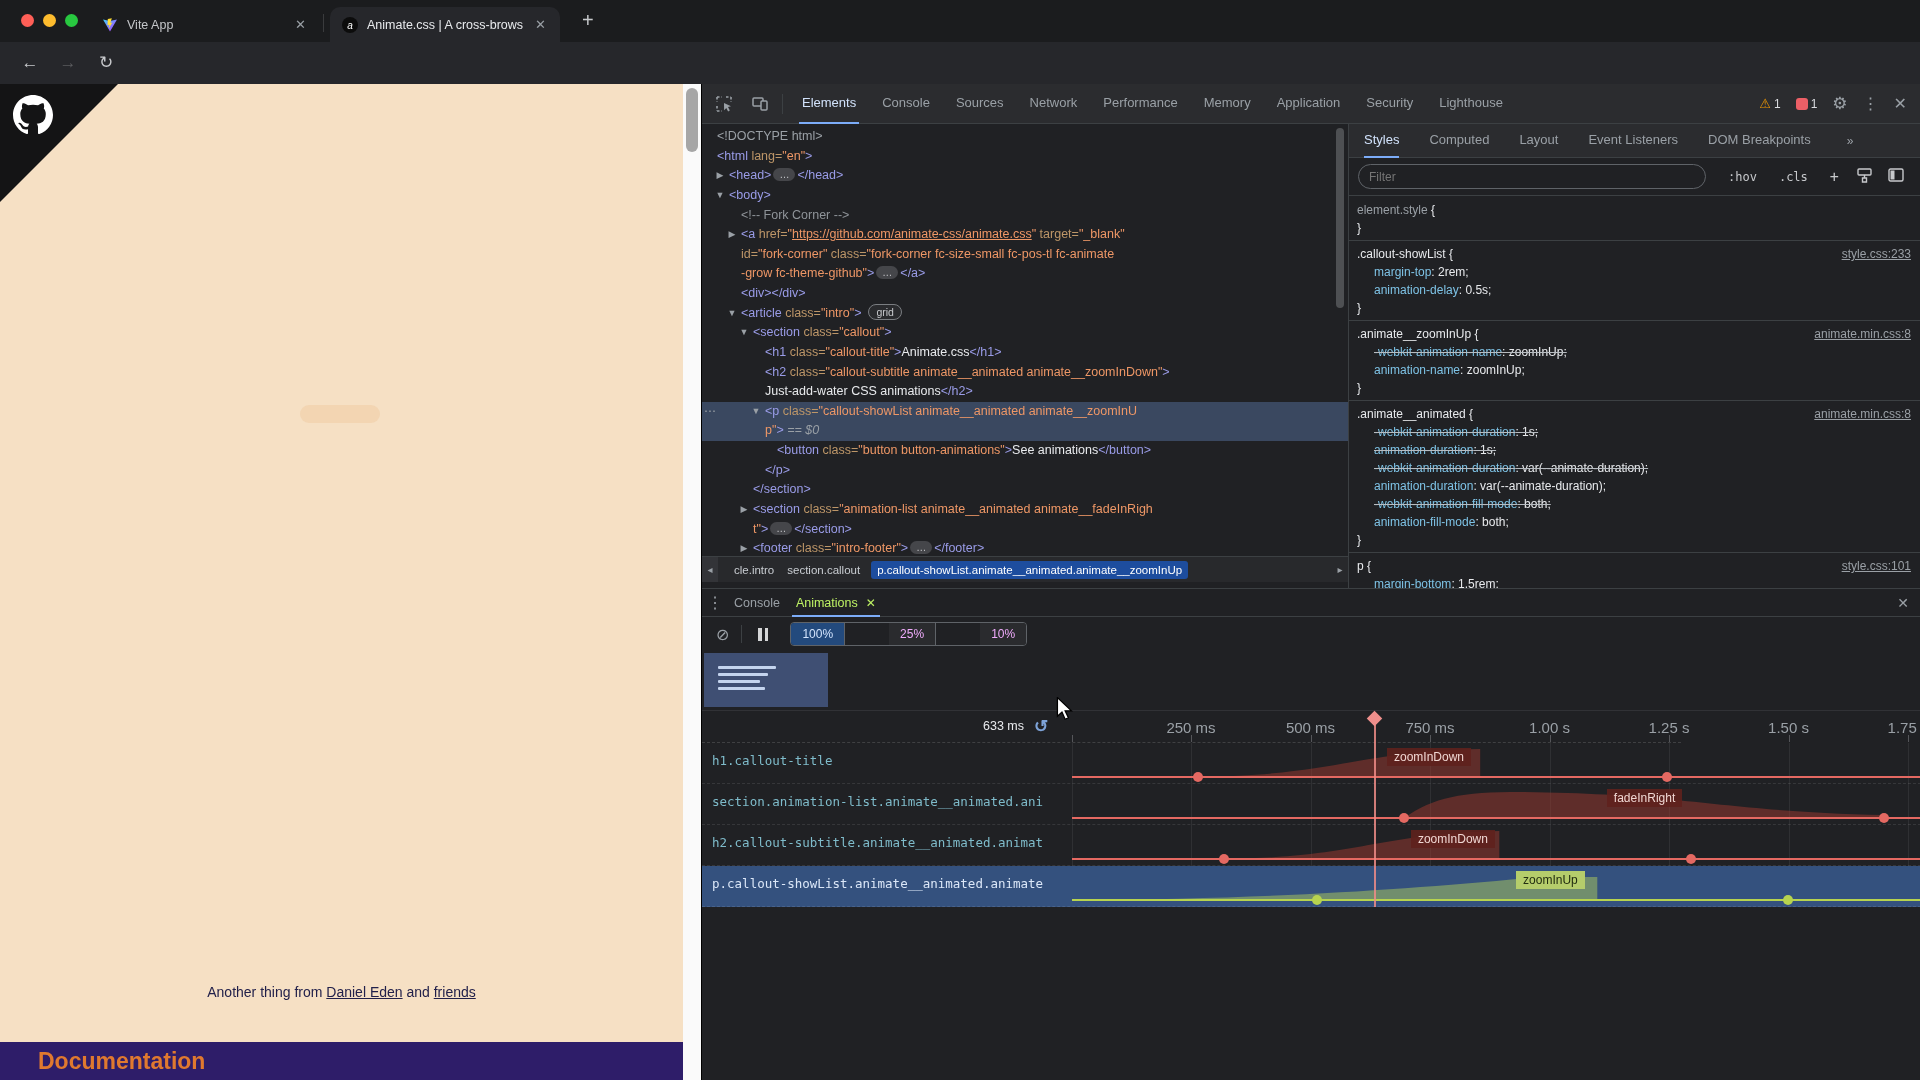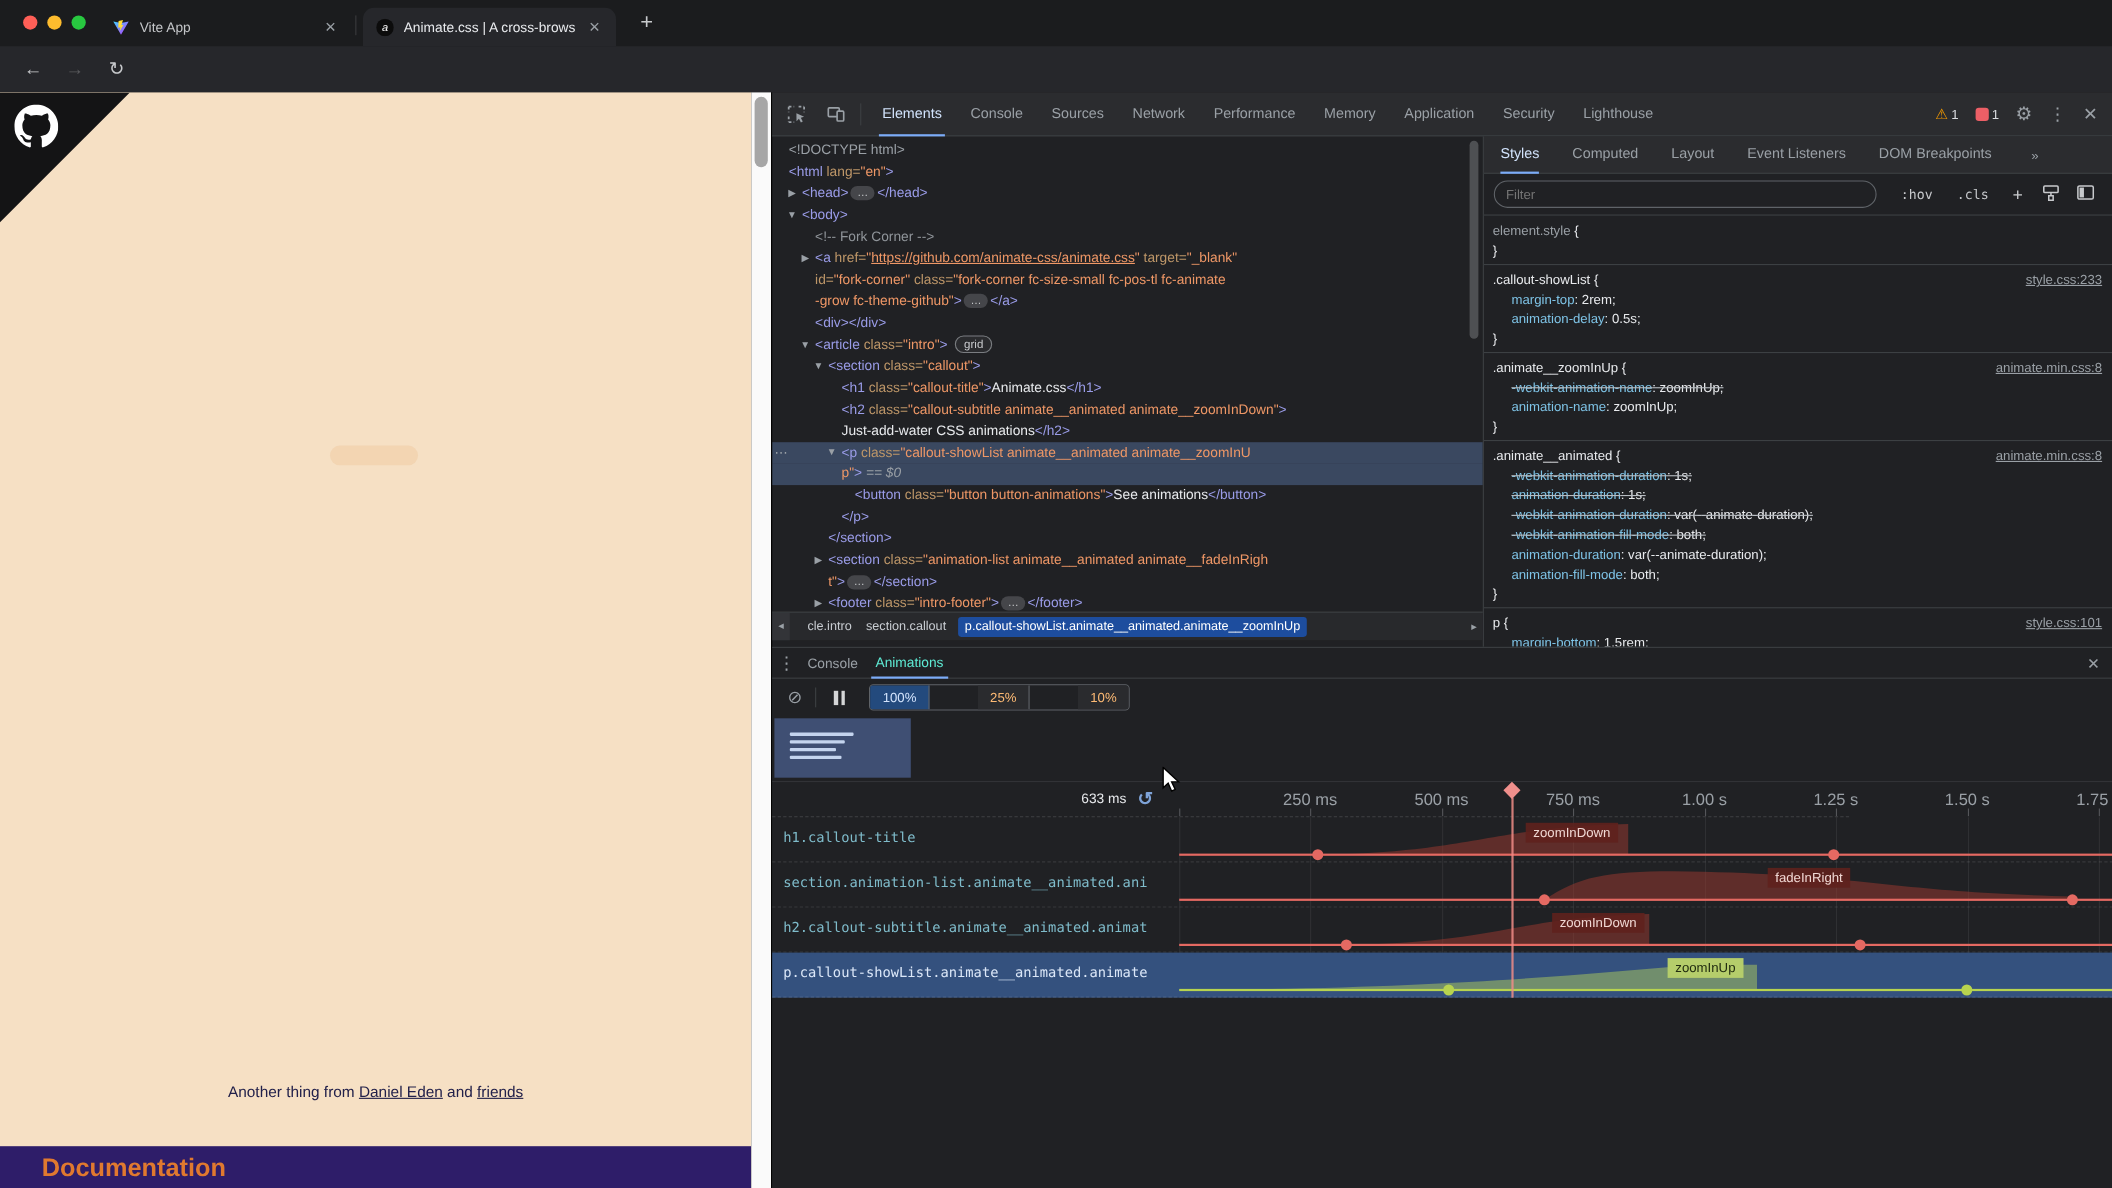--- a/index.html
+++ b/index.html
@@ -81,30 +81,30 @@
   .rsel{color:#e8eaed}.rsel.gray{color:#9aa0a6}
   .rprop{padding-left:17px;color:#e8eaed;}
   .rprop .pn{color:#7ec3e6;}
   .rprop.struck{text-decoration:line-through;text-decoration-color:#b7bcc1;}
   .rbrace{color:#e8eaed;}
 
   
   #drawer{position:absolute;left:0;top:504px;width:1219px;height:492px;background:#202124;border-top:1px solid #3c4043;}
   #drawer-tabs{position:absolute;left:0;top:0;width:1219px;height:28px;border-bottom:1px solid #3c4043;display:flex;align-items:center;}
   .dr-tab{font-size:12.5px;color:#9aa0a6;padding:0 8px;height:28px;line-height:26px;position:relative;display:flex;align-items:center;gap:8px;}
-  .dr-tab.active{color:#5eead4;flex-direction:column;}
+  .dr-tab.active{color:#bef264;}
   .dr-tab.active::after{content:"";position:absolute;left:4px;right:4px;bottom:0;height:2px;background:#7cacf8;}
   #drawer-close{margin-left:auto;margin-right:12px;color:#9aa0a6;font-size:14px;}
   #anim-toolbar{position:absolute;left:0;top:28px;width:1219px;height:34px;display:flex;align-items:center;}
   .atic{color:#9aa0a6;font-size:16px;margin-left:14px;}
   #at-sep{width:1px;height:18px;background:#3c4043;margin-left:12px;}
   #pause-ic{display:flex;gap:3px;margin-left:16px;}
   #pause-ic i{display:block;width:3.5px;height:13px;background:#d5d6d7;}
   #speed-group{display:flex;margin-left:22px;border:1px solid #5f6368;border-radius:4px;overflow:hidden;height:24px;gap:44px;}
-  .speed{font-size:12px;color:#fdba74;padding:0 11px;line-height:22px;border-right:1px solid #5f6368;background:#2a2b2e;}
+  .speed{font-size:12px;color:#f0abfc;padding:0 11px;line-height:22px;border-right:1px solid #5f6368;background:#2a2b2e;}
   .speed:last-child{border-right:none;}
   .speed.active{background:#234a7d;color:#d2e3fc;}
   #preview-strip{position:absolute;left:0;top:62px;width:1219px;height:60px;border-bottom:1px solid #313236;}
   #preview-tile{position:absolute;left:2px;top:2px;width:124px;height:54px;background:#3f4f73;}
   #preview-tile i{position:absolute;left:14px;height:2.5px;background:#cfe0f8;opacity:.92;border-radius:1px;}
   #ruler{position:absolute;left:0;top:122px;width:979px;height:32px;border-bottom:1px dashed rgba(255,255,255,.14);}
   #cur-time{position:absolute;left:222px;top:8px;width:100px;text-align:right;color:#e8eaed;font-size:12.5px;}
   #replay{position:absolute;left:332px;top:5px;color:#7ea3d8;font-size:17px;font-weight:bold;}
   .rlabel{position:absolute;top:8px;transform:translateX(-50%);color:#9aa0a6;font-size:15px;white-space:nowrap;}
   .rtick{position:absolute;bottom:0;width:1px;height:7px;background:#55565a;}
@@ -383,22 +383,22 @@
               <div class="rprop struck"><span class="pn">-webkit-animation-name</span><span>: zoomInUp;</span></div>
               <div class="rprop"><span class="pn">animation-name</span><span>: zoomInUp;</span></div>
               <div class="rbrace">}</div>
             </div>
             <div class="rule">
               <div><span class="rsel">.animate__animated</span><span class="rbrace"> {</span></div>
               <span class="src">animate.min.css:8</span>
               <div class="rprop struck"><span class="pn">-webkit-animation-duration</span><span>: 1s;</span></div>
               <div class="rprop struck"><span class="pn">animation-duration</span><span>: 1s;</span></div>
               <div class="rprop struck"><span class="pn">-webkit-animation-duration</span><span>: var(--animate-duration);</span></div>
+              <div class="rprop"><span class="pn">animation-duration</span><span>: var(--animate-duration);</span></div>
               <div class="rprop struck"><span class="pn">-webkit-animation-fill-mode</span><span>: both;</span></div>
-              <div class="rprop"><span class="pn">animation-duration</span><span>: var(--animate-duration);</span></div>
               <div class="rprop"><span class="pn">animation-fill-mode</span><span>: both;</span></div>
               <div class="rbrace">}</div>
             </div>
             <div class="rule">
               <div><span class="rsel">p</span><span class="rbrace"> {</span></div>
               <span class="src">style.css:101</span>
               <div class="rprop"><span class="pn">margin-bottom</span><span>: 1.5rem;</span></div>
             </div>
           </div>
 

